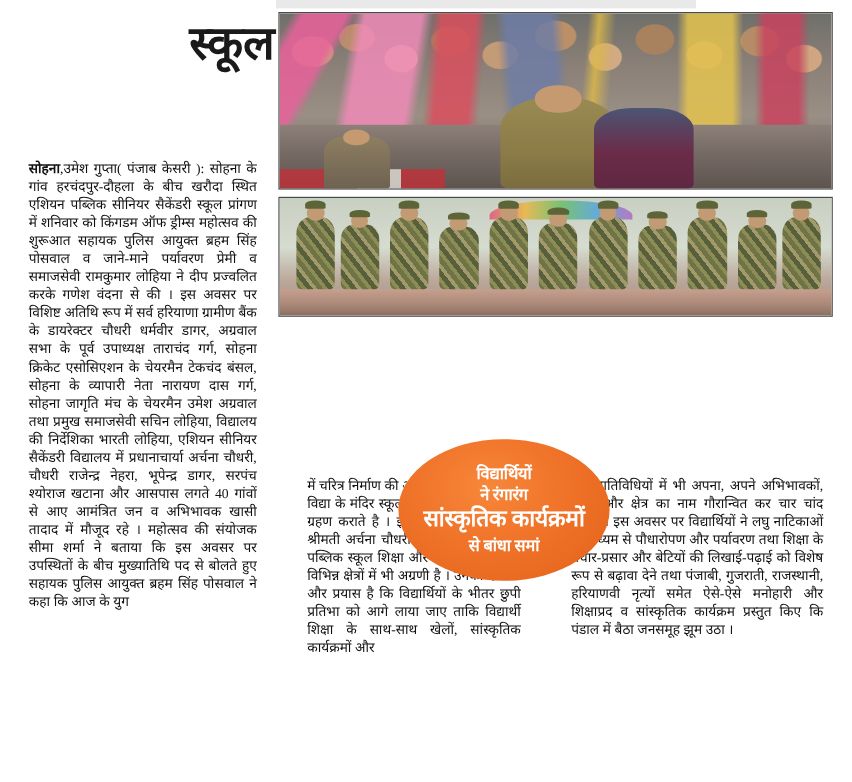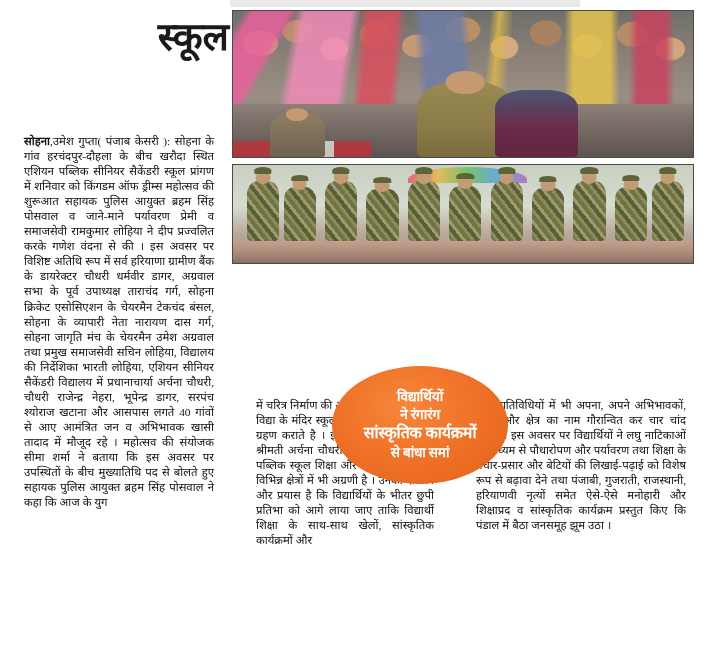--- a/index.html
+++ b/index.html
@@ -211,21 +211,21 @@
     font-family: "Liberation Serif", "DejaVu Serif", serif;
     font-weight: 700;
     font-size: 13.6px;
     line-height: 1.3;
     letter-spacing: -0.2px;
     padding: 0 2px;
     box-sizing: border-box;
     z-index: 5;
   }
   .callout span { display: block; white-space: nowrap; }
-  .callout .wide { font-size: 16px; }
+  .callout .wide { font-size: 19px; }
 </style>
 </head>
 <body>
 
 <div class="clipping">
 
   <div class="scan-strip"></div>
 
   <div class="headline">
     <span class="l1">स्कूल में मनाया किंगडम ऑफ</span>

